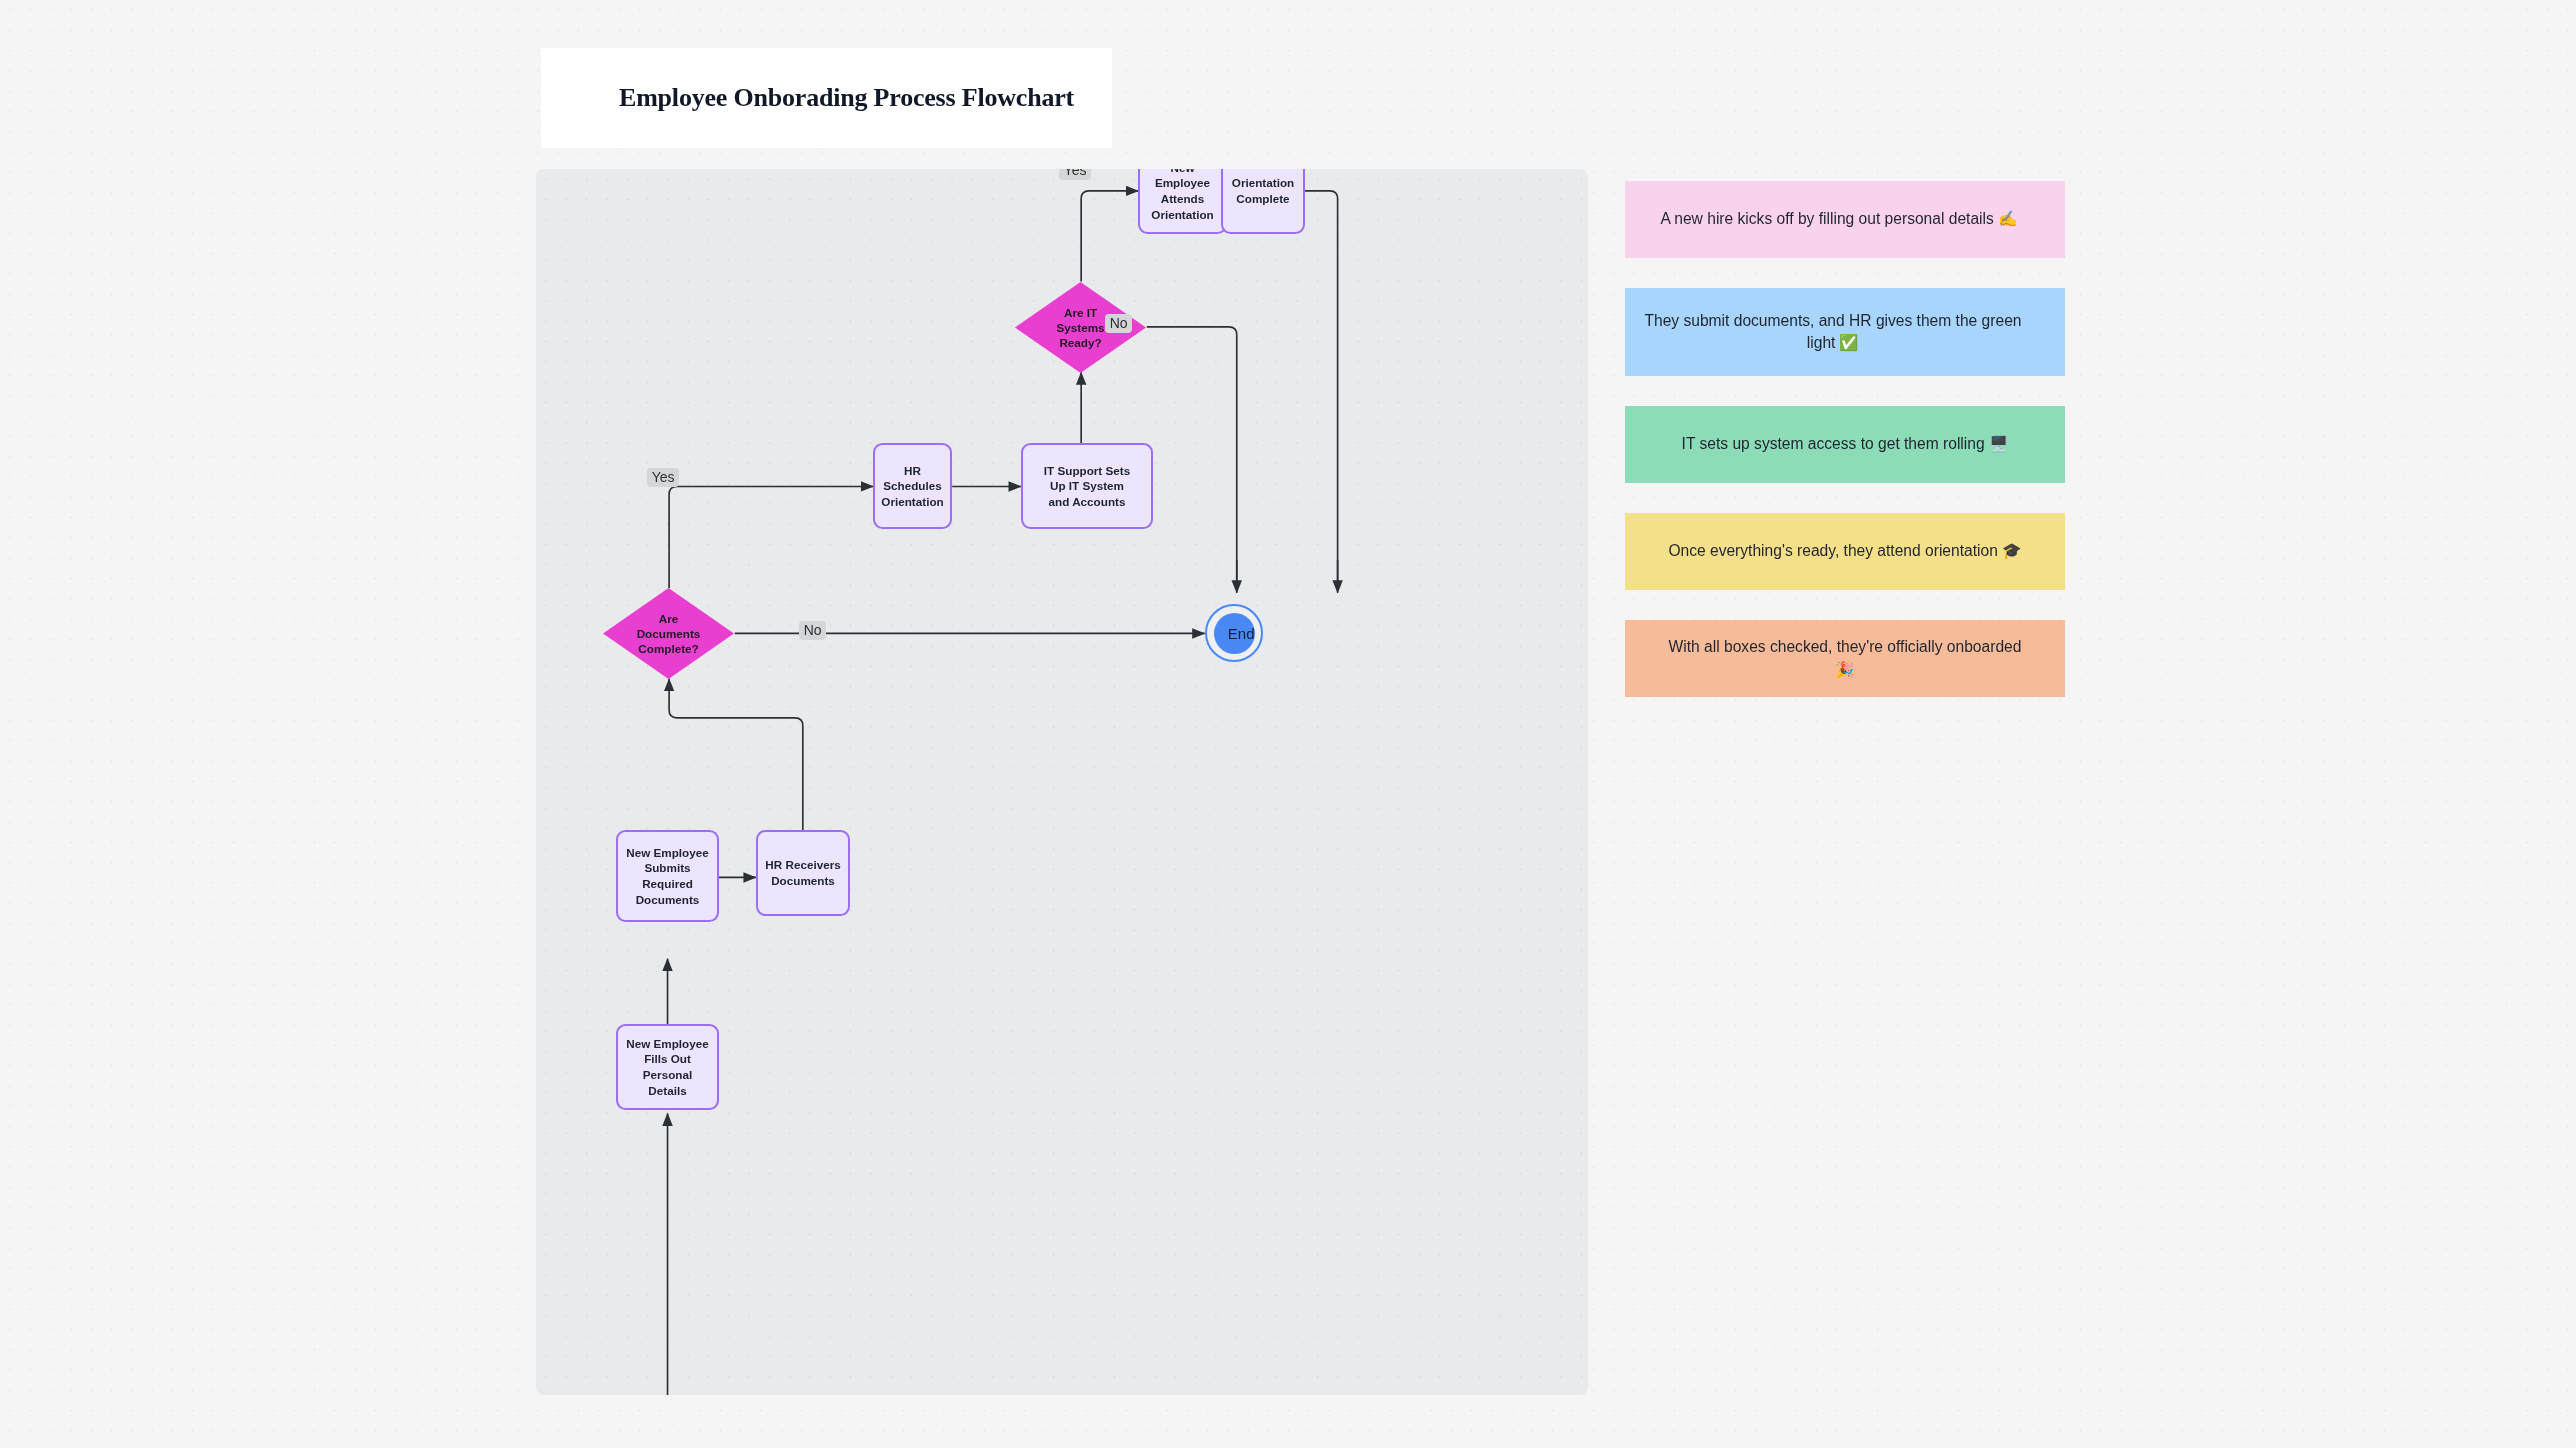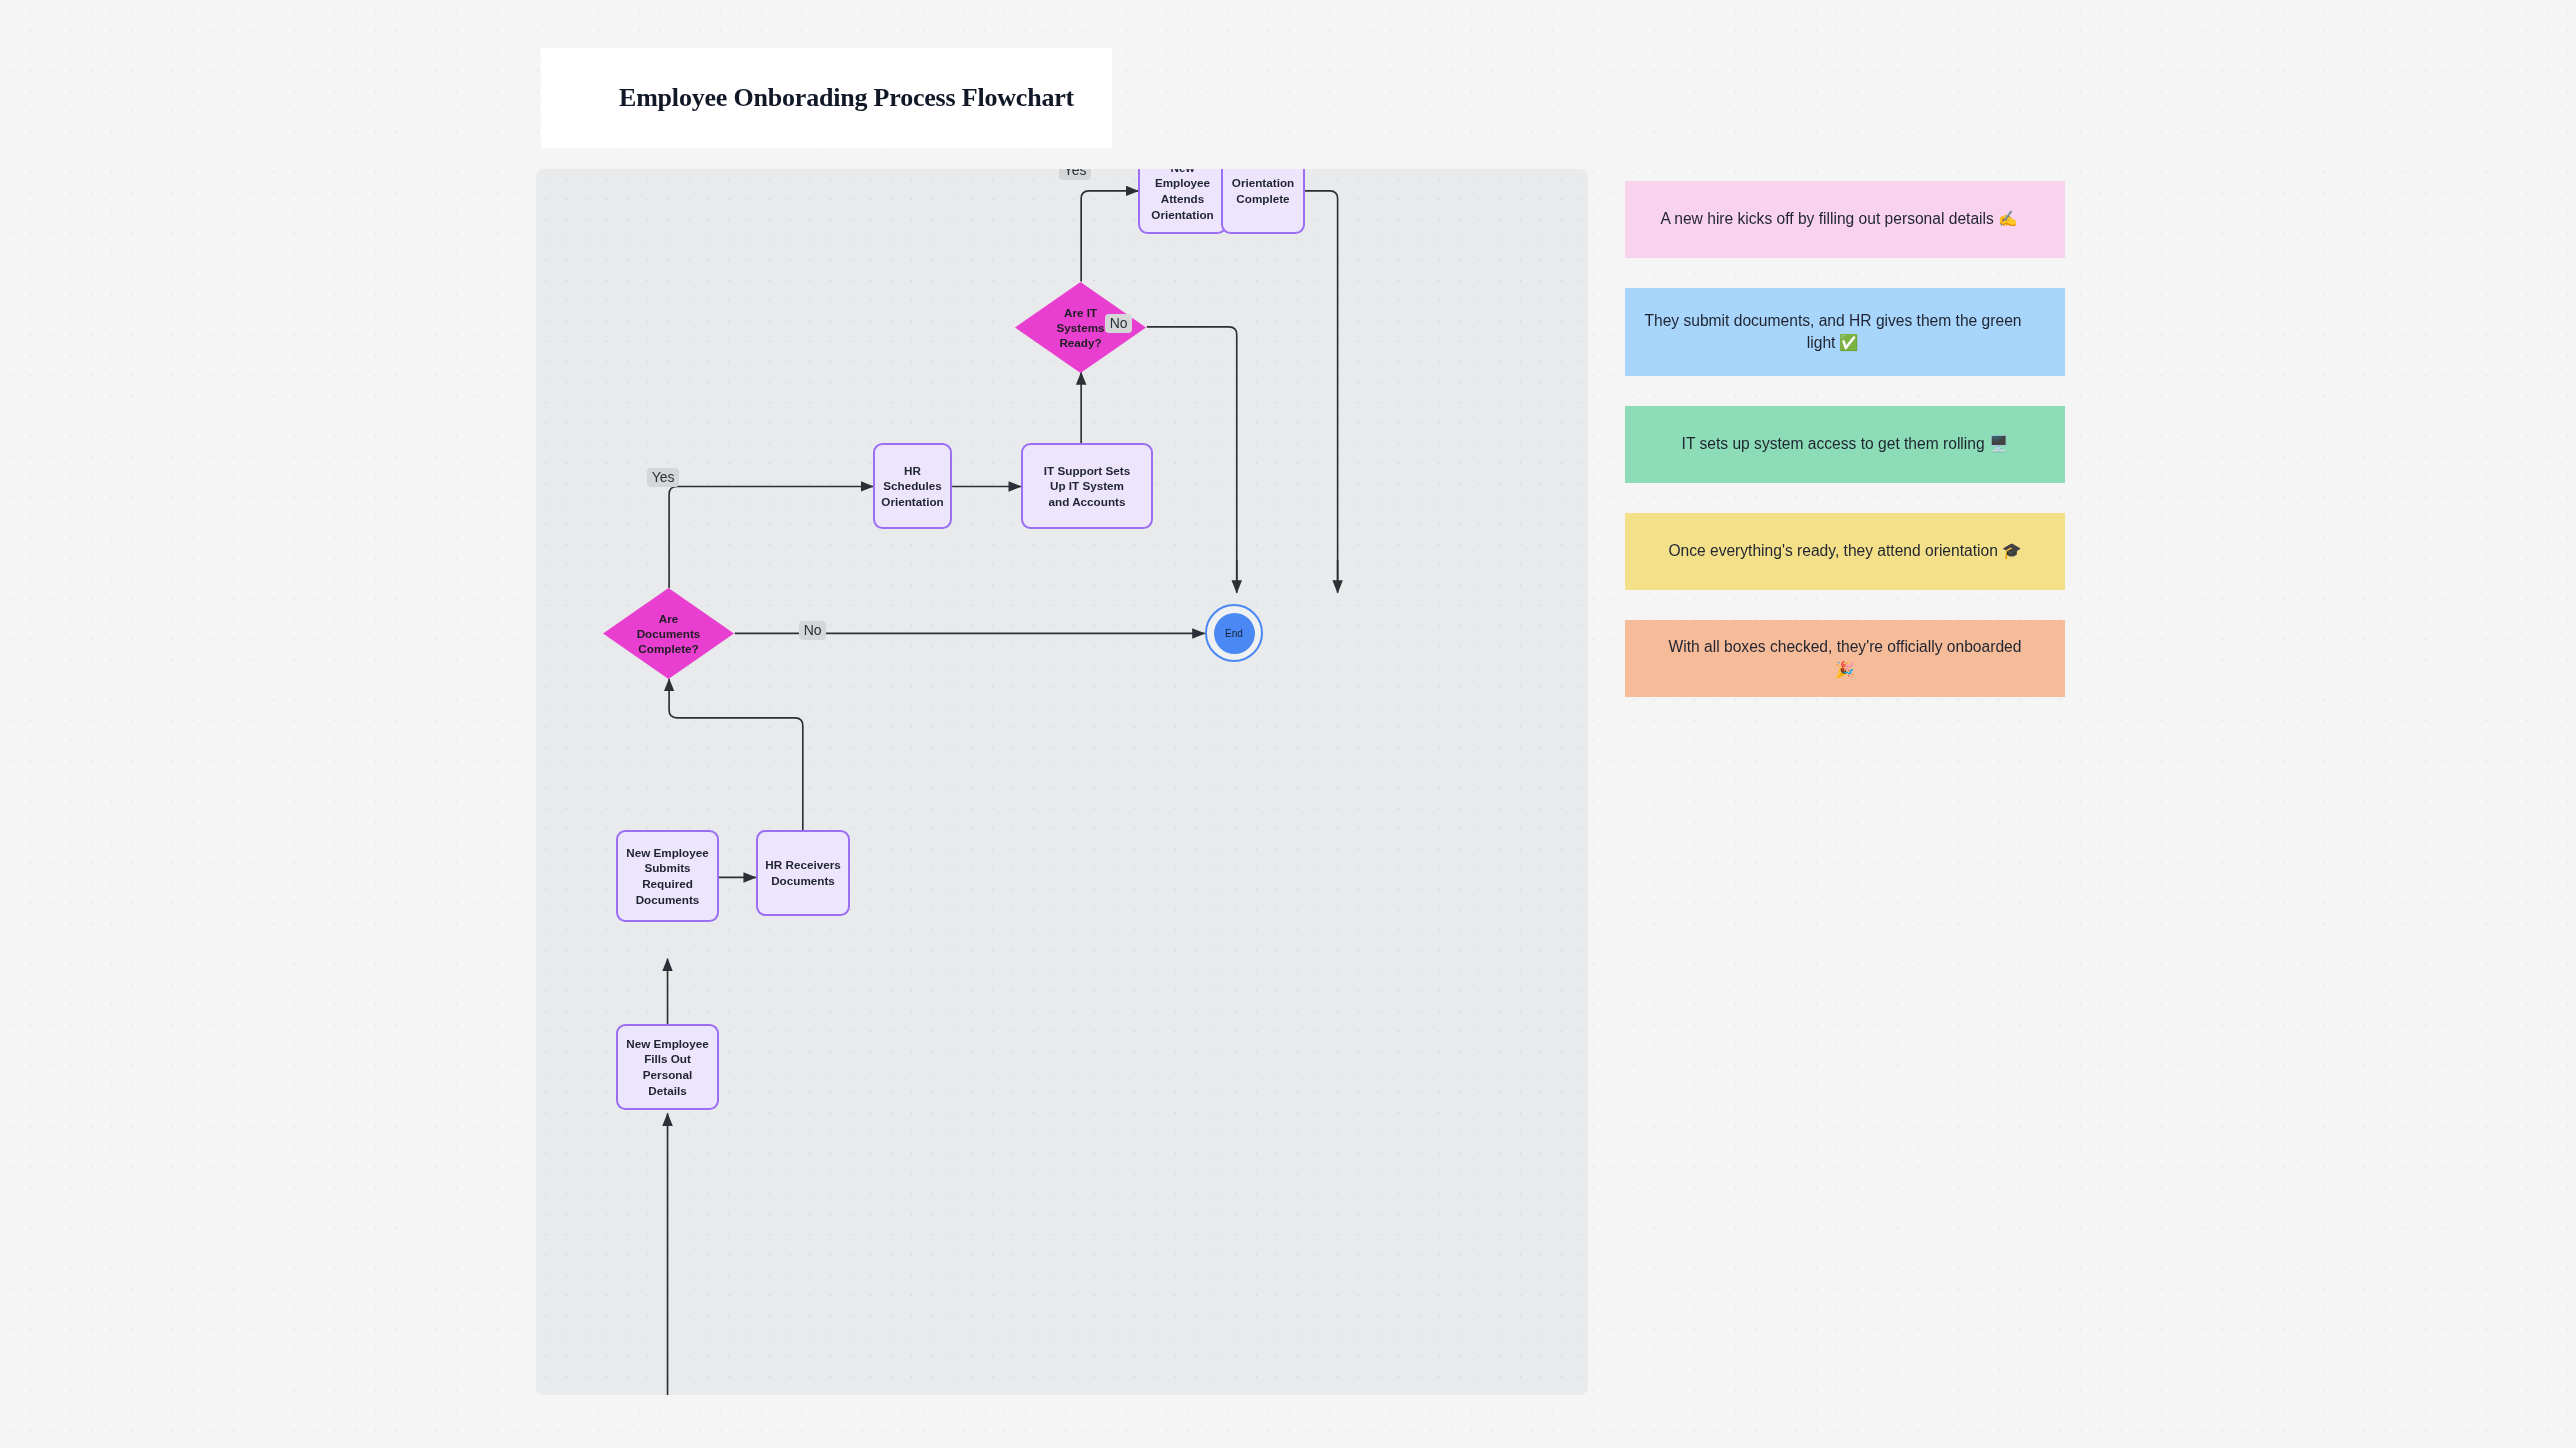--- a/index.html
+++ b/index.html
@@ -101,22 +101,22 @@
     background: #eef0f1;
     border: 2.7px solid #4a89f3;
   }
   .node-end .end-inner {
     width: 41px;
     height: 41px;
     border-radius: 50%;
     background: #4a89f3;
     display: flex;
     align-items: center;
-    justify-content: center;
-    font-size: 10px;
+    justify-content: flex-end;
+    font-size: 15px;
     color: #13203a;
   }
 
   
   .edge-label {
     position: absolute;
     background: #d4d6d8;
     color: #2b2f36;
     font-size: 14px;
     border-radius: 3.9px;

